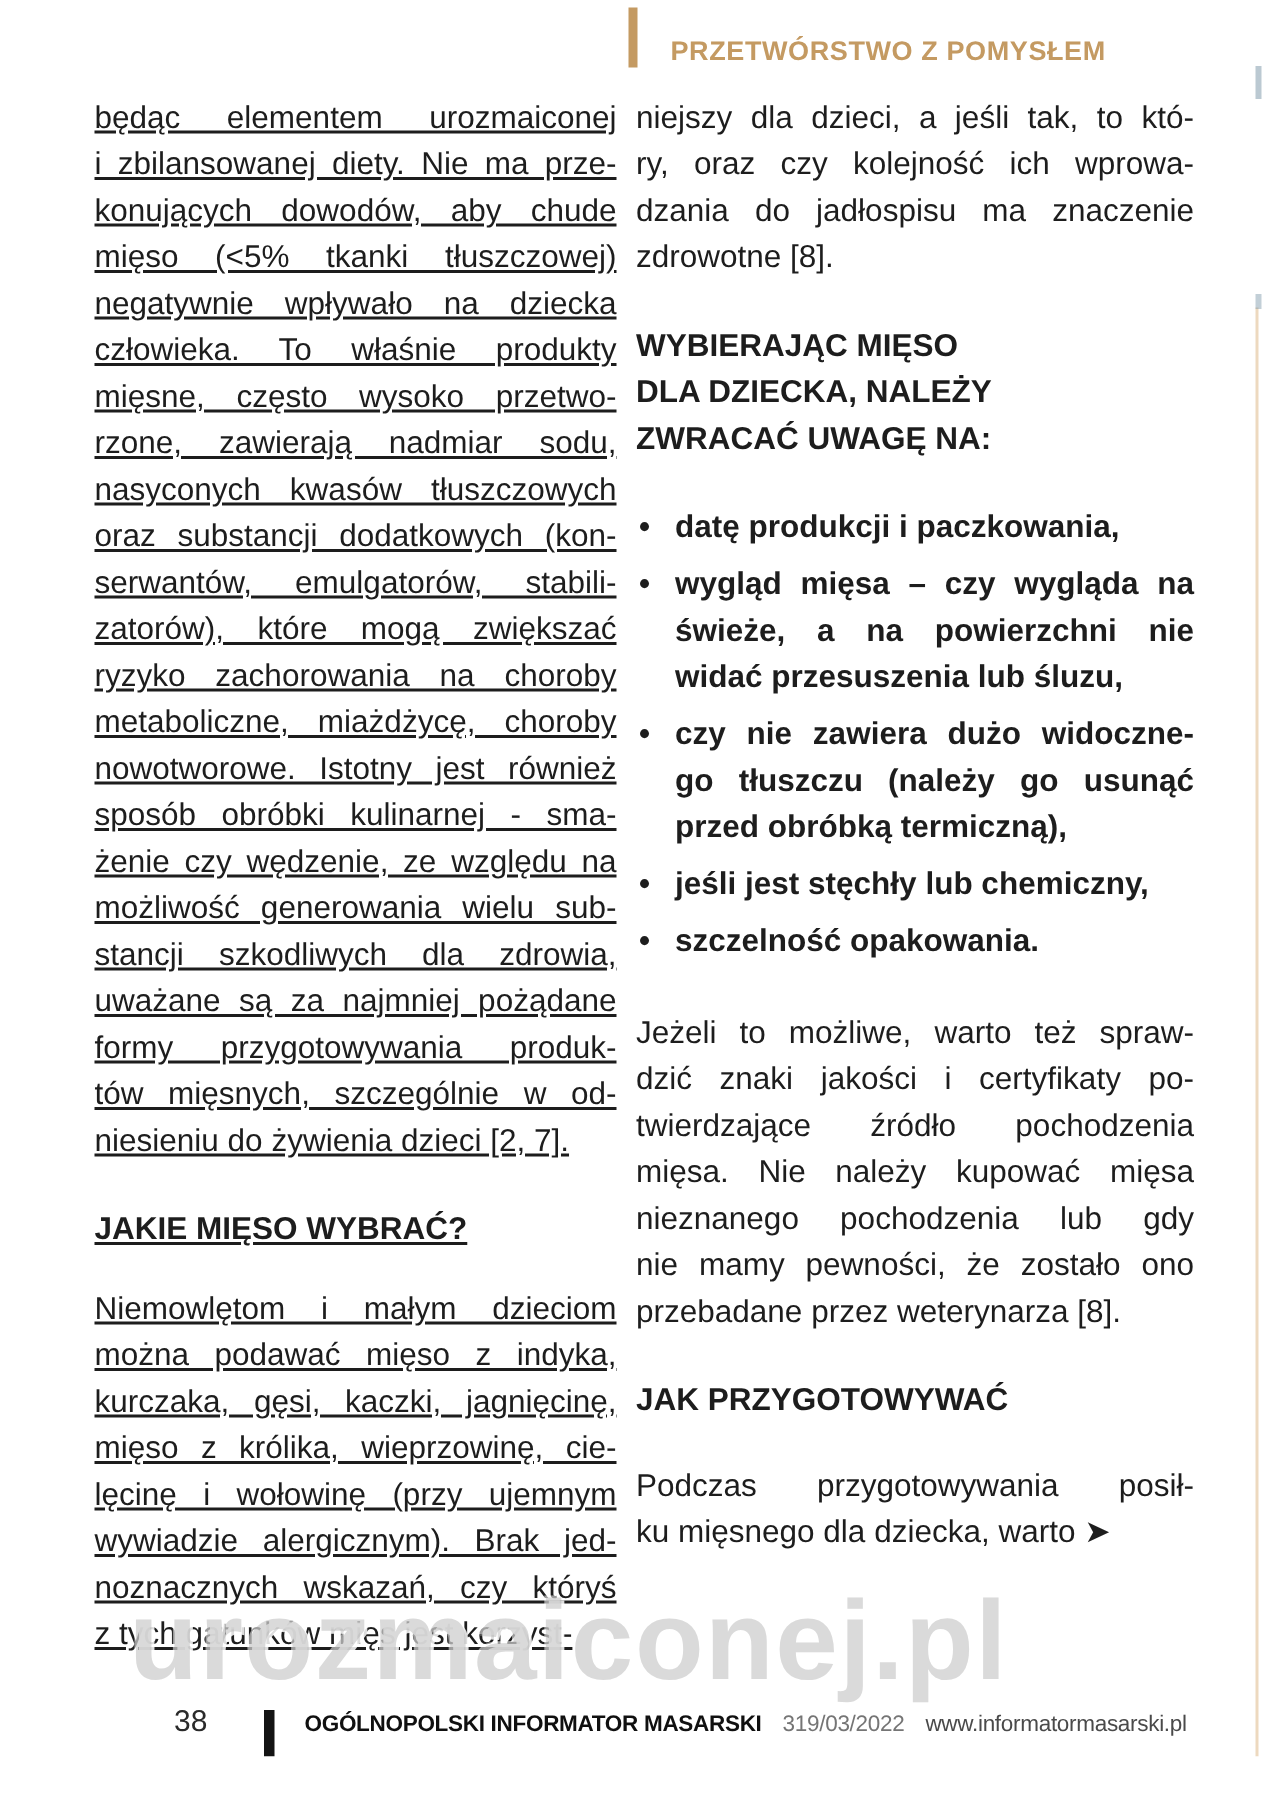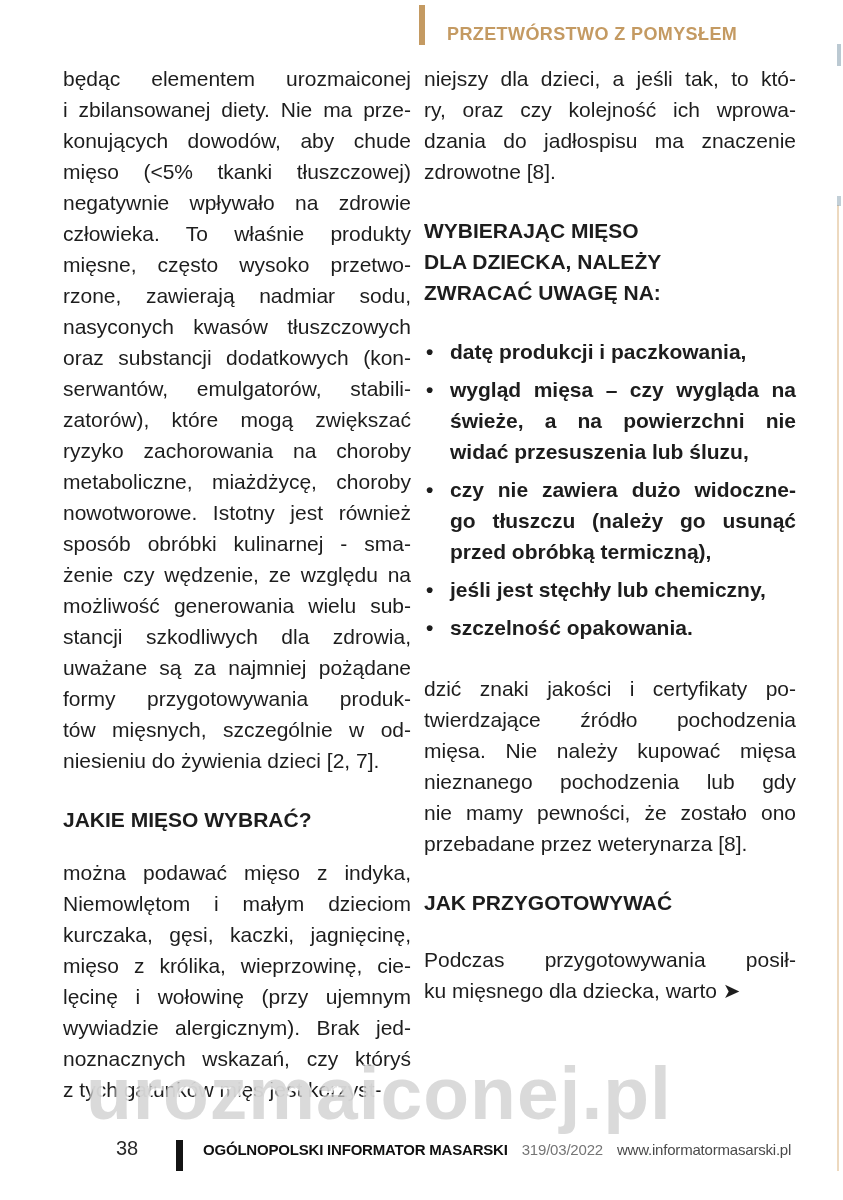--- a/index.html
+++ b/index.html
@@ -20,21 +20,21 @@
   }
   .section-title {
     position: absolute; left: 447px; top: 25px;
     margin: 0; font-size: 18px; font-weight: 700;
     color: #c49a62; letter-spacing: 0.4px; line-height: 18px;
     white-space: nowrap;
   }
 
   
   .col { position: absolute; top: 63px; font-size: 21px; line-height: 31px; }
-  .col-left  { left: 63px;  width: 348px; }
+  .col-left  { left: 63px;  width: 348px; text-decoration: underline; }
   .col-right { left: 424px; width: 372px; }
 
   .para { margin: 0; }
   .heading { margin: 0; font-weight: 700; }
 
   .tline { text-align: justify; text-align-last: justify; min-height: 31px; }
   .tline.tlast { text-align-last: left; }
   .heading .tline { text-align-last: left; }
 
   .lc-heading { margin-top: 28px; }
@@ -103,21 +103,21 @@
 
   <div class="accent-bar"></div>
   <h1 class="section-title">PRZETWÓRSTWO Z POMYSŁEM</h1>
 
   <section class="col col-left">
     <div class="para">
         <div class="tline">będąc elementem urozmaiconej</div>
         <div class="tline">i zbilansowanej diety. Nie ma prze-</div>
         <div class="tline">konujących dowodów, aby chude</div>
         <div class="tline">mięso (&lt;5% tkanki tłuszczowej)</div>
-        <div class="tline">negatywnie wpływało na zdrowie</div>
+        <div class="tline">negatywnie wpływało na dziecka</div>
         <div class="tline">człowieka. To właśnie produkty</div>
         <div class="tline">mięsne, często wysoko przetwo-</div>
         <div class="tline">rzone, zawierają nadmiar sodu,</div>
         <div class="tline">nasyconych kwasów tłuszczowych</div>
         <div class="tline">oraz substancji dodatkowych (kon-</div>
         <div class="tline">serwantów, emulgatorów, stabili-</div>
         <div class="tline">zatorów), które mogą zwiększać</div>
         <div class="tline">ryzyko zachorowania na choroby</div>
         <div class="tline">metaboliczne, miażdżycę, choroby</div>
         <div class="tline">nowotworowe. Istotny jest również</div>
@@ -127,22 +127,22 @@
         <div class="tline">stancji szkodliwych dla zdrowia,</div>
         <div class="tline">uważane są za najmniej pożądane</div>
         <div class="tline">formy przygotowywania produk-</div>
         <div class="tline">tów mięsnych, szczególnie w od-</div>
         <div class="tline tlast">niesieniu do żywienia dzieci [2, 7].</div>
       </div>
     <div class="heading lc-heading">
         <div class="tline tlast">JAKIE MIĘSO WYBRAĆ?</div>
       </div>
     <div class="para lc-para2">
+        <div class="tline">Niemowlętom i małym dzieciom</div>
         <div class="tline">można podawać mięso z indyka,</div>
-        <div class="tline">Niemowlętom i małym dzieciom</div>
         <div class="tline">kurczaka, gęsi, kaczki, jagnięcinę,</div>
         <div class="tline">mięso z królika, wieprzowinę, cie-</div>
         <div class="tline">lęcinę i wołowinę (przy ujemnym</div>
         <div class="tline">wywiadzie alergicznym). Brak jed-</div>
         <div class="tline">noznacznych wskazań, czy któryś</div>
         <div class="tline tlast">z tych gatunków mięs jest korzyst-</div>
       </div>
   </section>
 
   <section class="col col-right">
@@ -187,20 +187,21 @@
           </div>
         </li>
         <li>
           <span class="dot">•</span>
           <div>
             <div class="tline tlast">szczelność opakowania.</div>
           </div>
         </li>
       </ul>
     <div class="para rc-para2">
+        <div class="tline">Jeżeli to możliwe, warto też spraw-</div>
         <div class="tline">dzić znaki jakości i certyfikaty po-</div>
         <div class="tline">twierdzające źródło pochodzenia</div>
         <div class="tline">mięsa. Nie należy kupować mięsa</div>
         <div class="tline">nieznanego pochodzenia lub gdy</div>
         <div class="tline">nie mamy pewności, że zostało ono</div>
         <div class="tline tlast">przebadane przez weterynarza [8].</div>
       </div>
     <div class="heading rc-heading2">
         <div class="tline">JAK PRZYGOTOWYWAĆ</div>
       </div>

